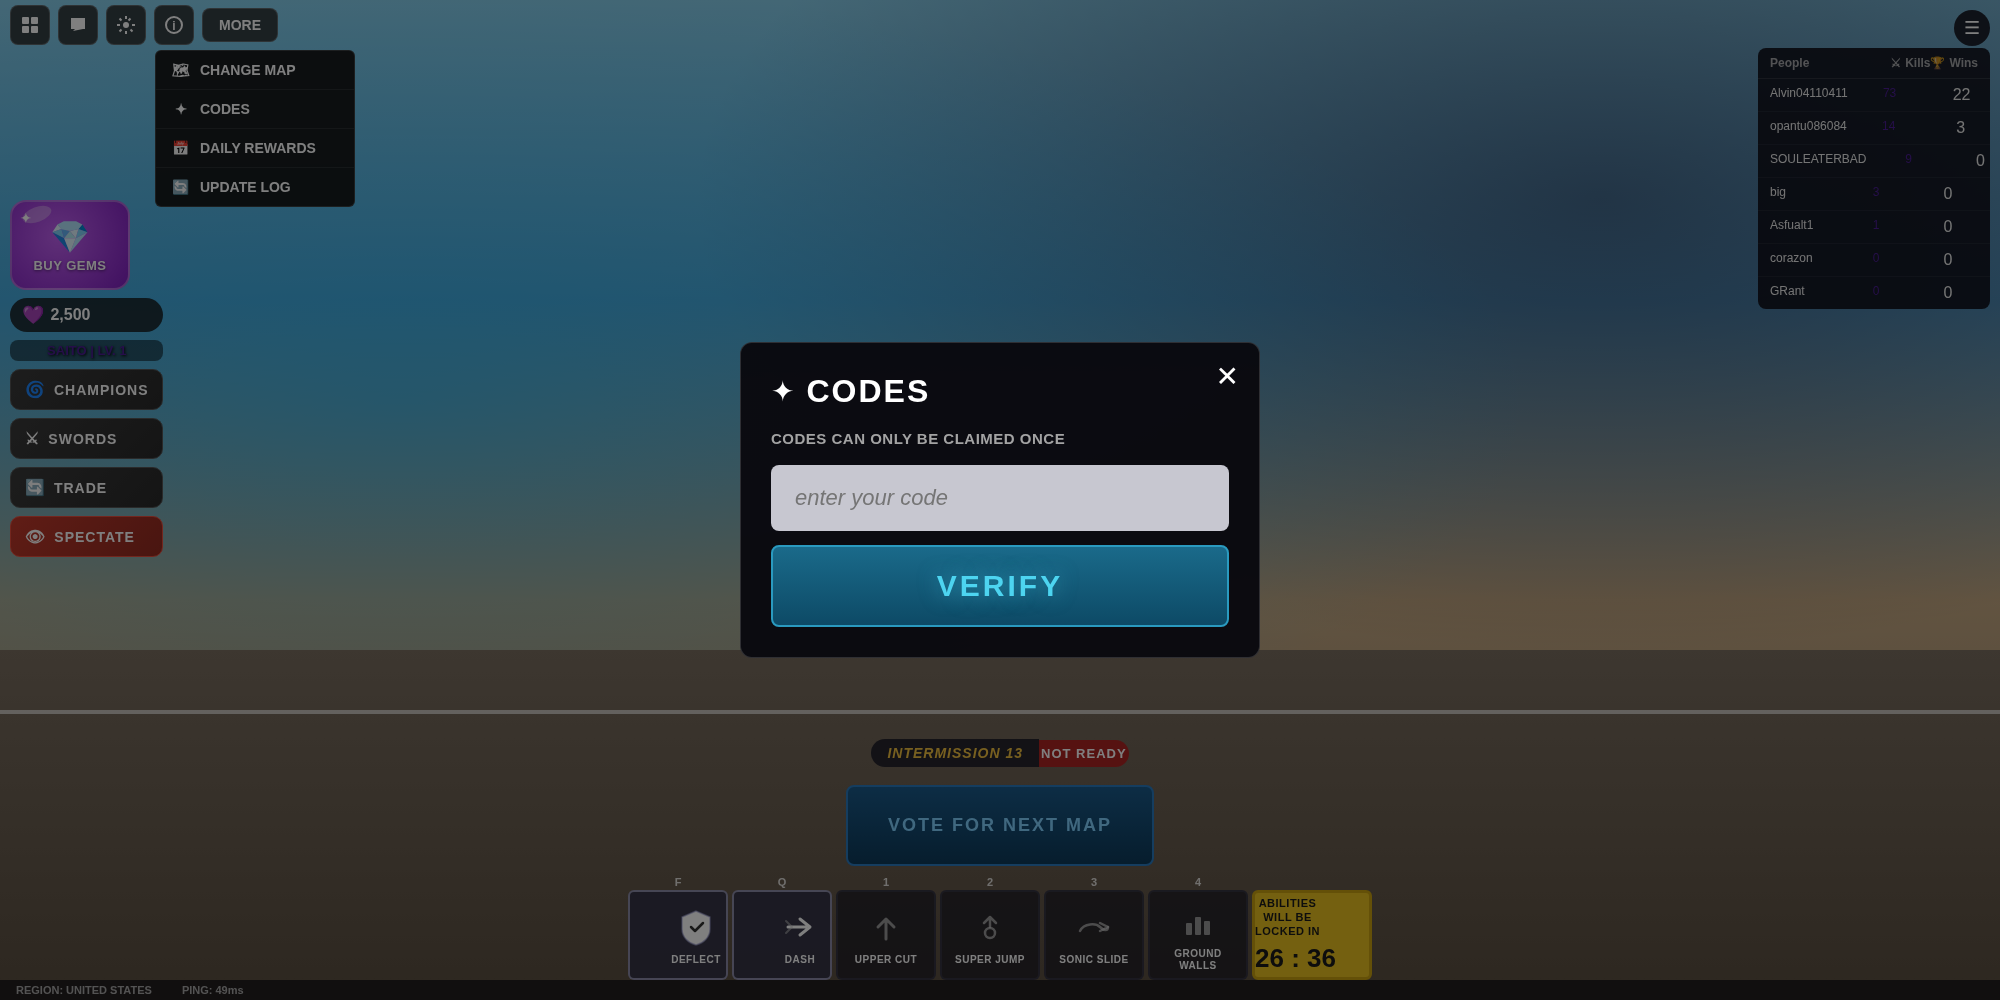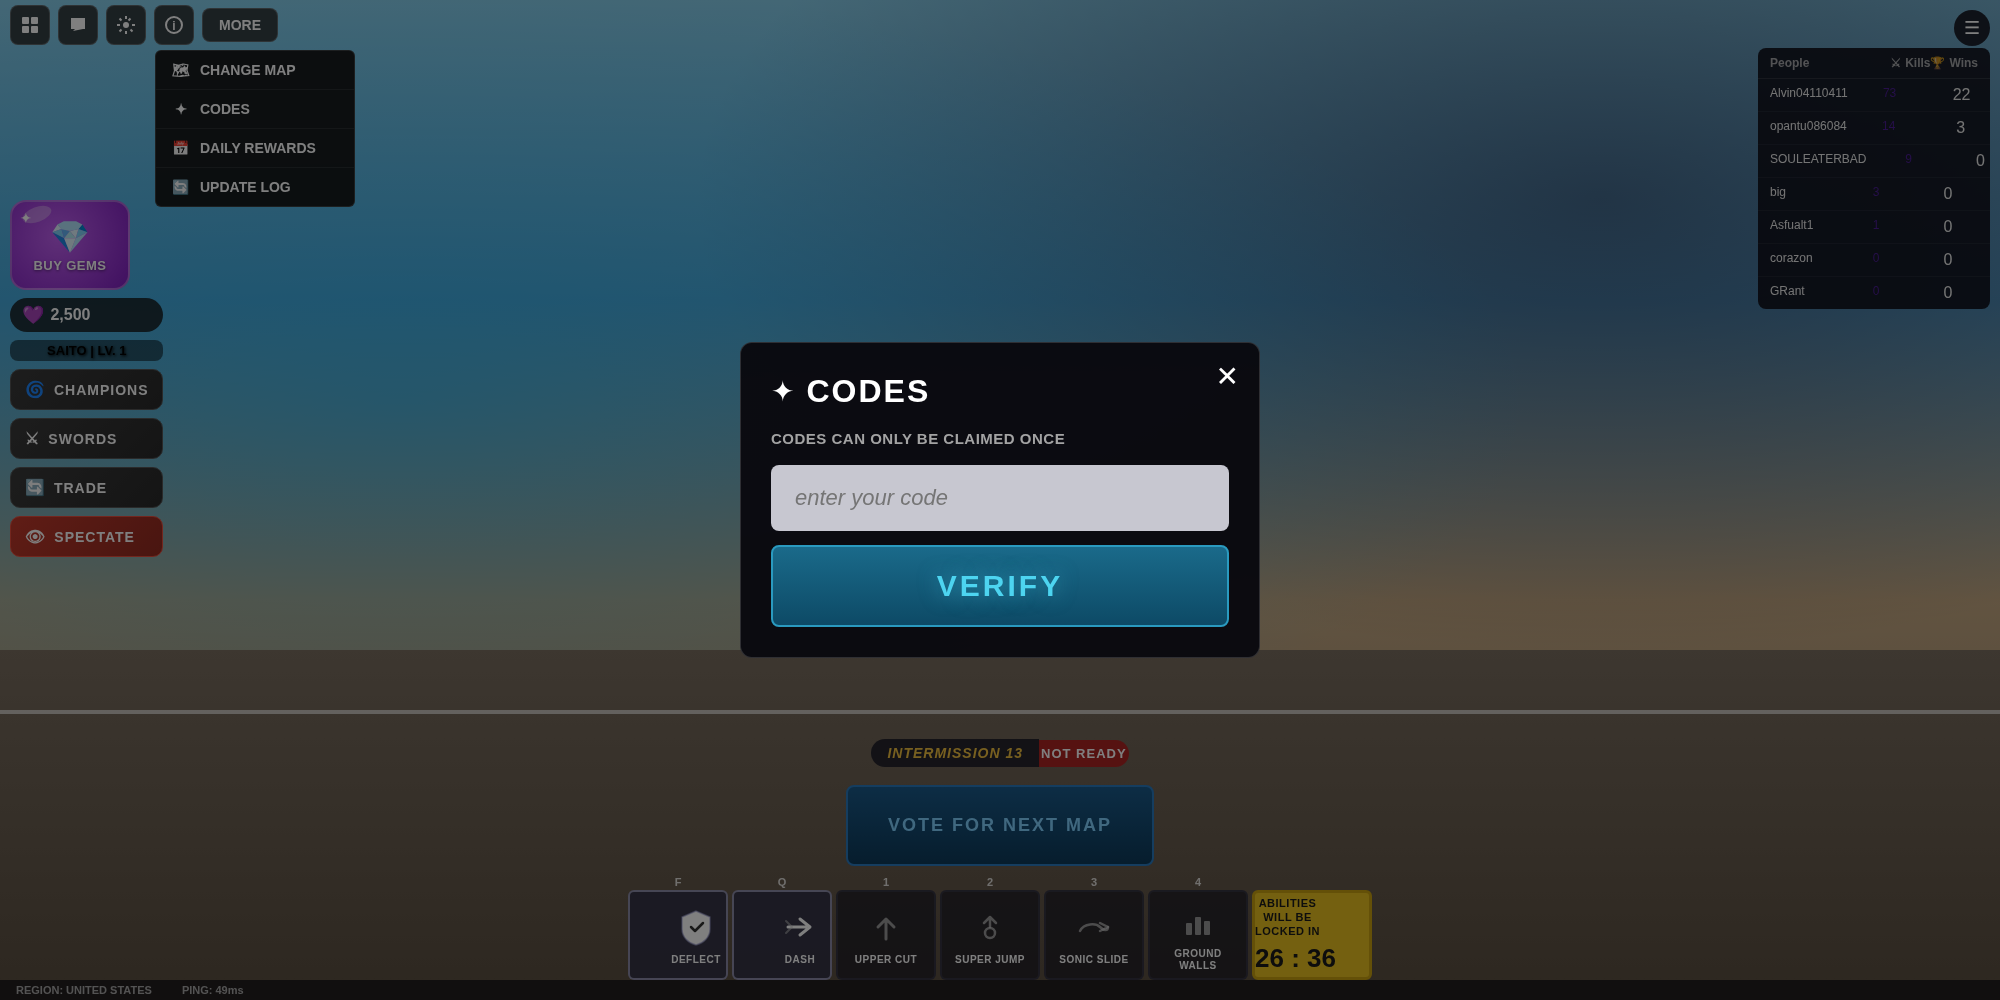--- a/index.html
+++ b/index.html
@@ -189,21 +189,21 @@
       color: white;
       font-weight: 900;
       font-size: 16px;
     }
     .currency-gem {
       font-size: 18px;
     }
 
     
     .player-name {
-      color: #000000;
+      color: #4c1d95;
       font-size: 13px;
       font-weight: 700;
       text-align: center;
       background: rgba(0,0,0,0.5);
       border-radius: 8px;
       padding: 3px 8px;
       text-shadow: 1px 1px 3px black;
     }
 
     

